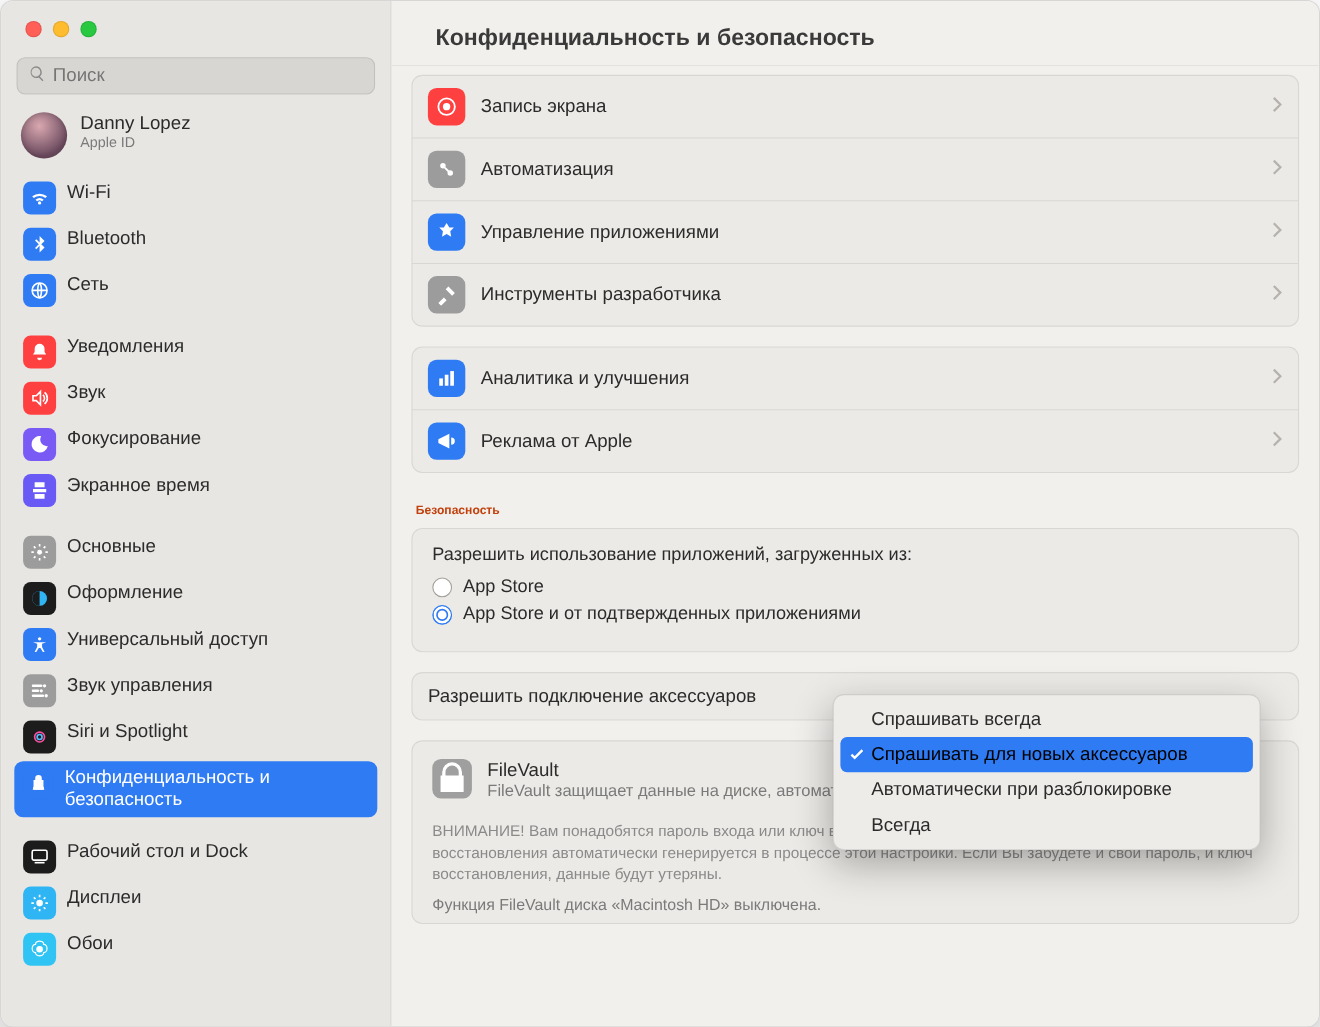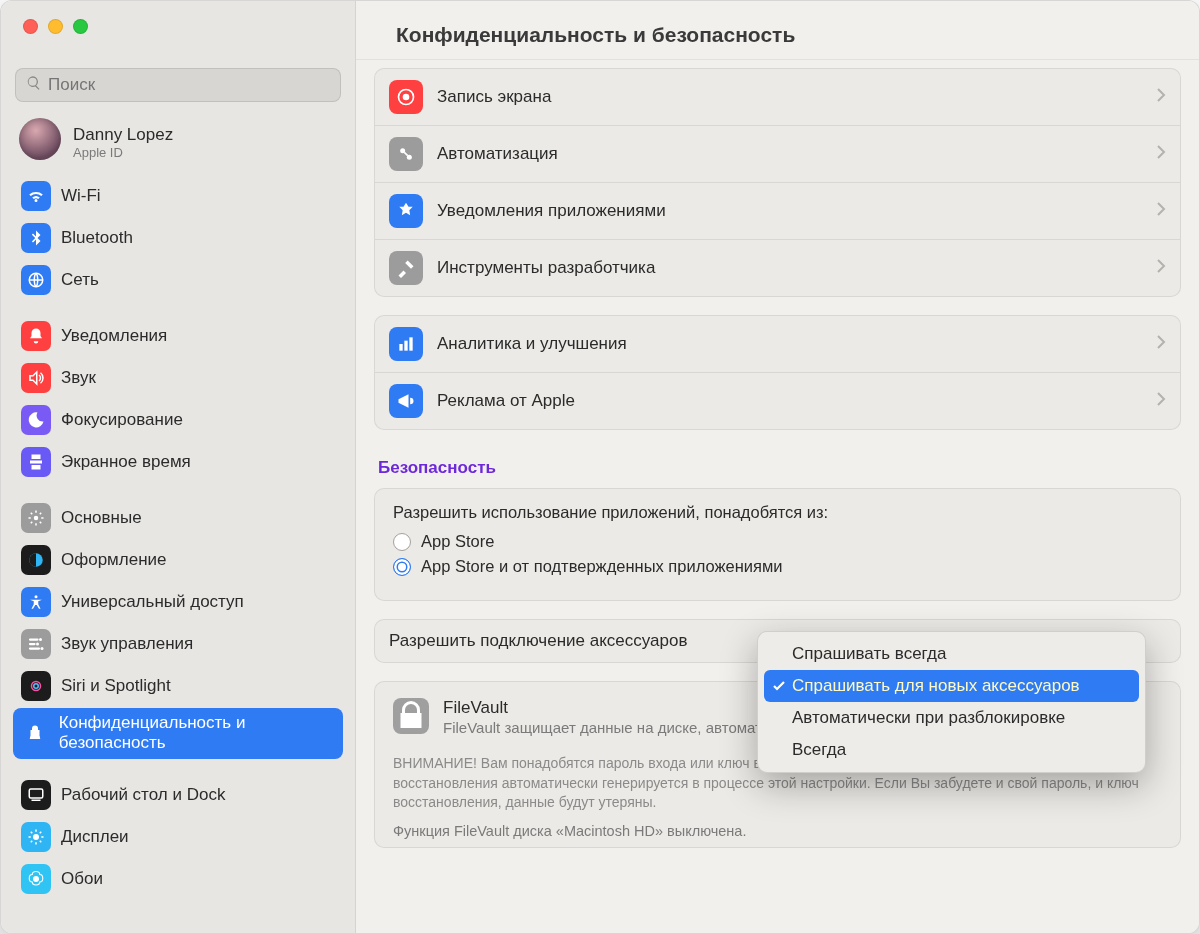--- a/index.html
+++ b/index.html
@@ -29,50 +29,50 @@
 }
 .traffic {
   display: flex; gap: 10px;
   padding: 18px 0 8px 22px;
 }
 .tdot { width: 15px; height: 15px; border-radius: 50%; }
 .tred { background: #ff5f57; border: 0.5px solid rgba(0,0,0,0.1);}
 .tyellow { background:#febc2e; border: 0.5px solid rgba(0,0,0,0.1);}
 .tgreen { background:#28c840; border: 0.5px solid rgba(0,0,0,0.1);}
 .search {
-  margin: 26px 14px 8px 14px;
+  margin: 10px 14px 8px 14px;
   display: flex; align-items: center;
   background: #d8d6d3;
   border: 1px solid rgba(0,0,0,0.1);
   border-radius: 8px;
   padding: 6px 10px;
   height: 34px;
 }
 .search svg { width: 16px; height: 16px; fill: #8a8a8a; margin-right: 6px;}
 .search-input {
   border: none; background: transparent;
   font-size: 17px; color: #8a8a8a; outline: none;
   width: 100%;
 }
 .account {
-  display: flex; align-items: flex-end;
+  display: flex; align-items: flex-start;
   padding: 8px 18px 10px 18px;
 }
 .avatar {
   width: 42px; height: 42px; border-radius: 50%;
   background: radial-gradient(circle at 40% 30%, #d9a8b0, #6b4a5e 70%);
   margin-right: 12px;
   box-shadow: inset 0 0 6px rgba(0,0,0,0.2);
 }
 .account-name { font-size: 17px; color: #2b2b2b; }
 .account-sub { font-size: 13px; color: #7a7a7a; }
 .sidelist { padding: 6px 12px 20px 12px; overflow-y: auto;}
 .group-gap { height: 14px; }
 .side-item {
-  display: flex; align-items: center;
+  display: flex; 
   padding: 5px 8px;
   border-radius: 8px;
   cursor: default;
   margin-bottom: 2px;
 }
 .side-item.selected {
   background: #2f7bf4;
 }
 .side-item.selected .side-label { color: #fff; }
 .side-icon {
@@ -115,21 +115,21 @@
   width: 34px; height: 34px;
   border-radius: 8px;
   display:flex; align-items:center; justify-content:center;
   margin-right: 14px;
 }
 .row-icon svg { width: 20px; height: 20px;}
 .row-label { font-size: 17px; color: #2b2b2b; flex:1;}
 .chev { color: #b5b2ae; }
 .chev svg { width: 10px; height: 16px;}
 .section-title {
-  font-size: 17px; font-weight: 700; color: #6d28d9;
+  font-size: 11px; font-weight: 700; color: #c2410c;
   padding: 10px 8px 10px 8px;
 }
 .inner-pad { padding: 14px 18px 18px 18px; }
 .opt-title { font-size: 16.5px; color: #2b2b2b; margin-bottom: 10px;}
 .radio-line { display:flex; align-items:flex-end; margin-bottom: 6px;}
 .radio {
   width: 18px; height: 18px; border-radius: 50%;
   border: 1px solid #a4a19c; margin-right: 10px;
   background: #fff;
 }
@@ -167,21 +167,21 @@
   padding: 6px;
 }
 .popup-item {
   display:flex; align-items:center;
   padding: 6px 10px 6px 28px;
   font-size: 17px; color:#2b2b2b;
   border-radius: 6px;
   position: relative;
 }
 .popup-item.sel {
-  background:#2f7bf4; color:#fef9c3;
+  background:#2f7bf4; color:#000000;
 }
 .popup-item .check {
   position:absolute; left:8px; top:8px;
 }
 .popup-item.sel .check svg { stroke:#fff;}
 .accessory-row .row-label { font-size:17px;}
 </style>
 </head>
 <body>
 
@@ -390,21 +390,21 @@
             <div class="chev"><svg viewBox="0 0 10 16">
                 <path d="M2 2l6 6-6 6" fill="none" stroke="currentColor" stroke-width="2"></path>
               </svg></div>
           </div>
           <div class="row">
             <div class="row-icon" style="background: rgb(47, 123, 244);">
               <svg viewBox="0 0 24 24" fill="#fff">
                 <path d="M12 2l3 5h5l-4 4 1 6-5-3-5 3 1-6-4-4h5z"></path>
               </svg>
             </div>
-            <div class="row-label">Уведомления приложениями</div>
+            <div class="row-label">Управление приложениями</div>
             <div class="chev"><svg viewBox="0 0 10 16">
                 <path d="M2 2l6 6-6 6" fill="none" stroke="currentColor" stroke-width="2"></path>
               </svg></div>
           </div>
           <div class="row">
             <div class="row-icon" style="background: rgb(156, 156, 156);">
               <svg viewBox="0 0 24 24" fill="#fff">
                 <path d="M14 3l7 7-3 3-7-7zM3 21l6-6 3 3-6 6z"></path>
               </svg>
             </div>
@@ -438,21 +438,21 @@
             <div class="chev"><svg viewBox="0 0 10 16">
                 <path d="M2 2l6 6-6 6" fill="none" stroke="currentColor" stroke-width="2"></path>
               </svg></div>
           </div>
         </div>
 
       <div class="section-title">Безопасность</div>
 
       <div class="panel">
         <div class="inner-pad">
-          <div class="opt-title">Разрешить использование приложений, понадобятся из:</div>
+          <div class="opt-title">Разрешить использование приложений, загруженных из:</div>
           <div class="radio-line">
             <div class="radio"></div>
             <div class="radio-label">App Store</div>
           </div>
           <div class="radio-line">
             <div class="radio checked"></div>
             <div class="radio-label">App Store и от подтвержденных приложениями</div>
           </div>
         </div>
       </div>

